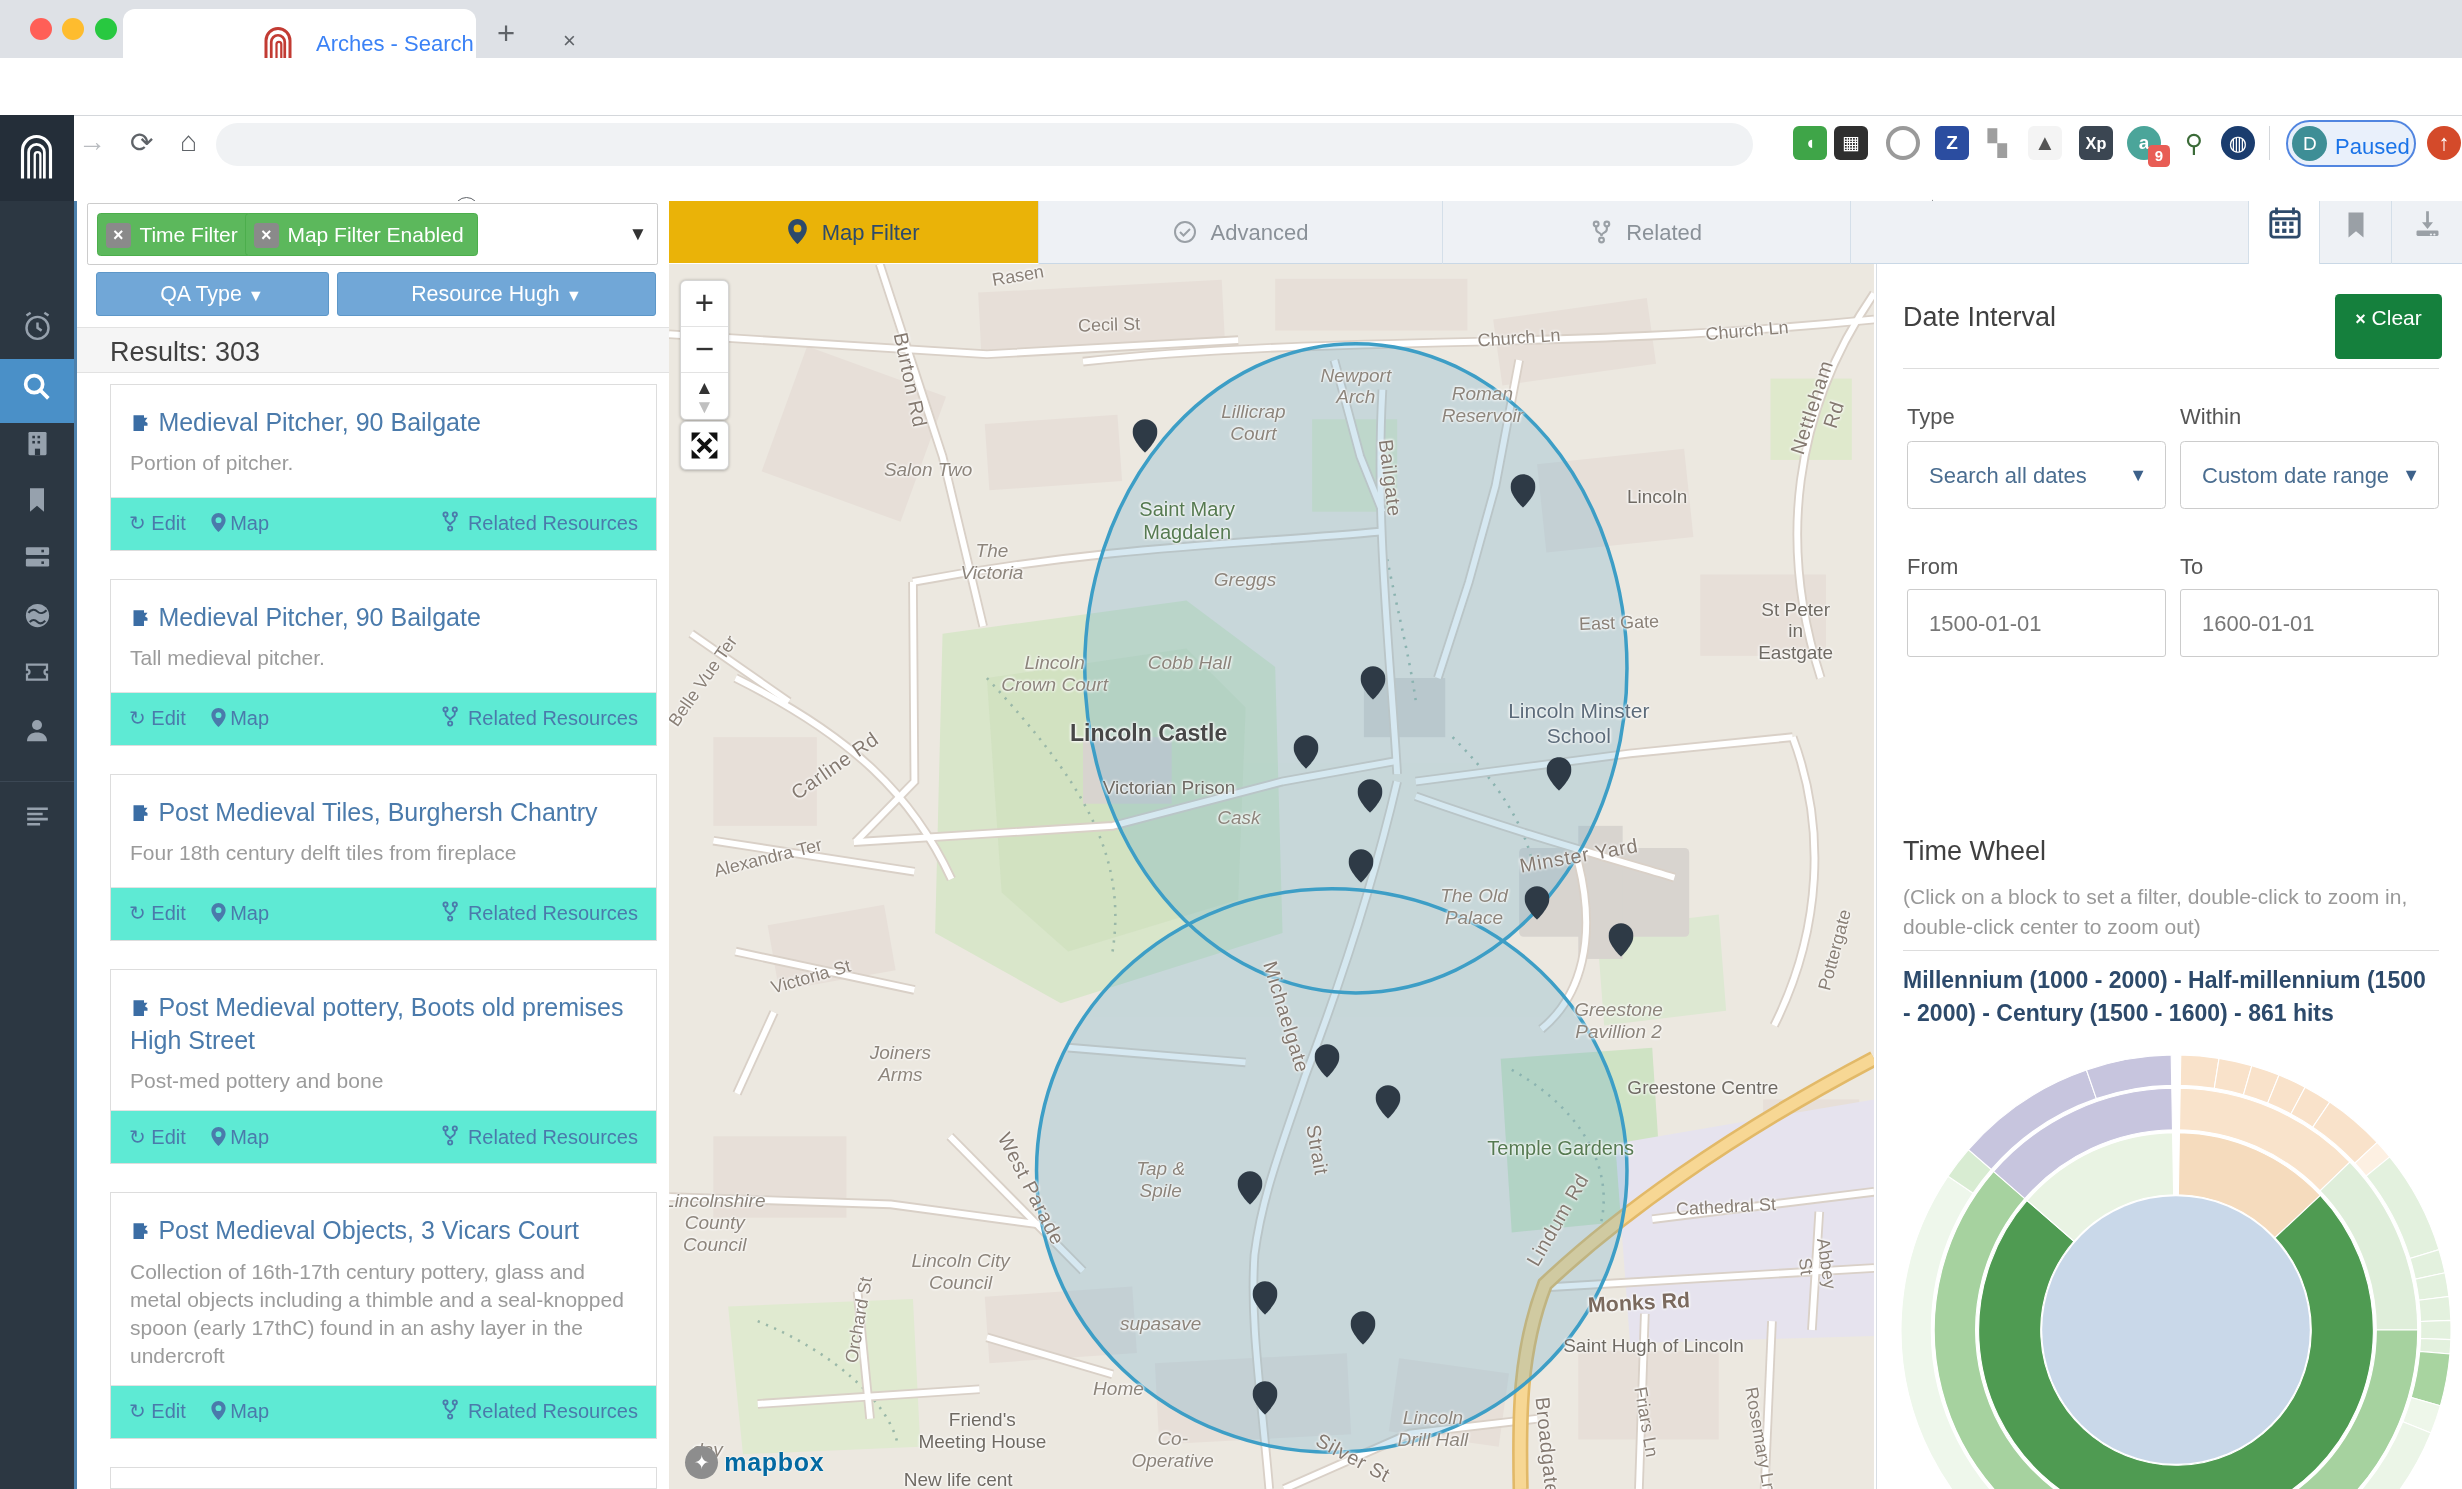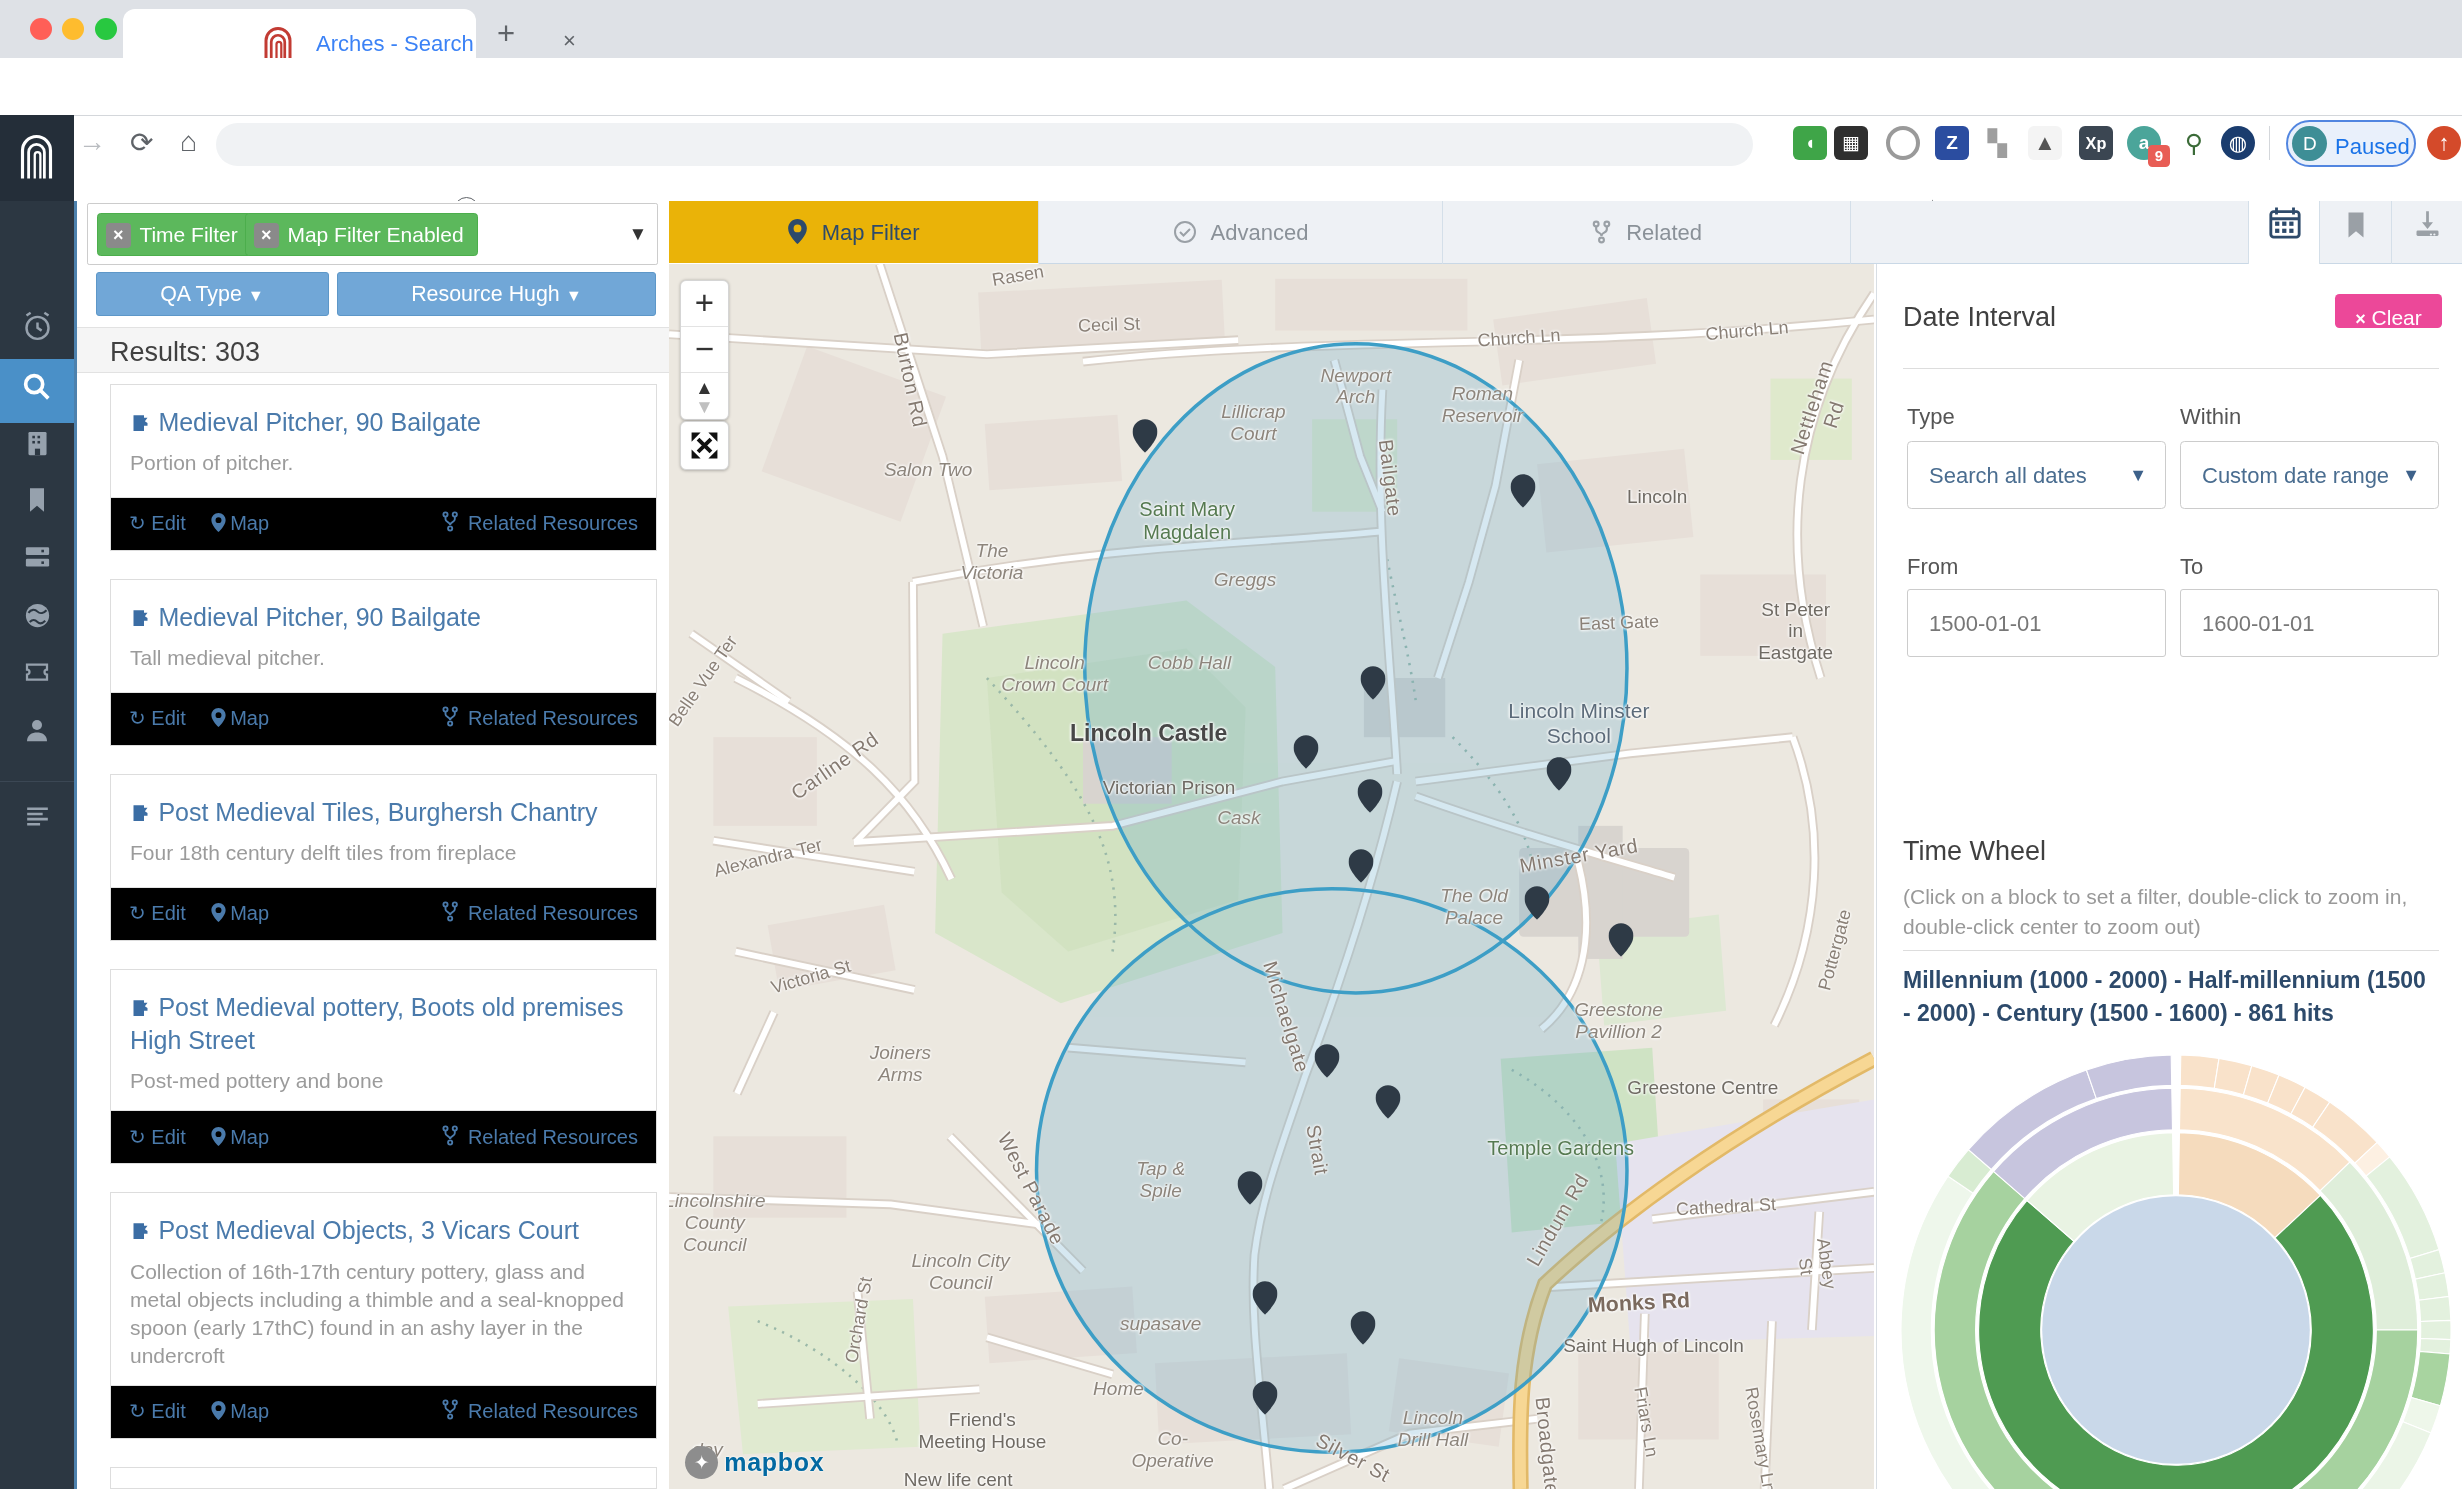--- a/index.html
+++ b/index.html
@@ -49,21 +49,21 @@
   #chip-caret { left:540px; top:19px; font-size:19px; color:#333; }
   .bluebtn { top:71px; height:44px; background:#71a7d7; border:0.7px solid #5d97c8; border-radius:3px; color:#fff; font-size:21.4px; text-align:center; line-height:43px; }
   #results-hdr { left:0; top:126px; width:592px; height:46px; background:#f5f5f5; border-top:0.7px solid #e2e2e2; border-bottom:0.7px solid #e2e2e2; }
   #results-count { left:33px; top:9px; font-size:27px; color:#404040; }
   #cards { left:33px; top:183px; width:547px; }
   .card { position:relative; width:547px; background:#fff; border:0.7px solid #ddd; margin-bottom:28px; }
   .card-body { padding:21px 19px 15px 19px; min-height:112px; }
   .card-title { color:#4a7aab; font-size:25px; line-height:33px; }
   .card-title svg { vertical-align:-3px; margin-right:7.4px; }
   .card-desc { color:#9b9b9b; font-size:21px; margin-top:10.4px; line-height:28px; }
-  .card-foot { background:#000000; border-top:0.7px solid #e3e3e3; height:53px; font-size:20px; color:#4a7aab; position:relative; }
+  .card-foot { background:#5eead4; border-top:0.7px solid #e3e3e3; height:53px; font-size:20px; color:#4a7aab; position:relative; }
   .cf-left { position:absolute; left:18px; top:13.3px; }
   .cf-right { position:absolute; right:18px; top:13.3px; }
   .cf-link { margin-right:25px; cursor:pointer; }
   .cf-link svg { vertical-align:-2.2px; margin-right:4.4px; }
 
   
   #tabsrow { left:669px; top:201px; width:1793px; height:63px; background:#eef1f5; border-bottom:0.7px solid #c9d8e6; }
   .ftab { top:0; height:63px; border-right:0.7px solid #d4dfe9; color:#8a9198; font-size:22px; text-align:center; line-height:63px; }
   .ftab svg { vertical-align:-4.4px; margin-right:9px; }
   .ftab.active { background:#eab308; color:#2d4a6b; border-bottom:0.7px solid #fff; }
@@ -89,21 +89,21 @@
   #mc-compass { font-size:19px; line-height:19px; padding-top:4.4px; }
   #fullscr { left:11px; top:157px; width:49px; height:49px; background:#fff; border:0.7px solid #d5d5d5; border-radius:6px; box-shadow:0 0.7px 3px rgba(0,0,0,.25); text-align:center; }
   #fullscr svg { margin-top:8.1px; }
   #attrib { left:16.3px; top:1182px; height:33px; color:#8d8d8d; }
   #attrib-circle { width:33px; height:33px; border-radius:50%; background:#8d8d8d; color:#fff; display:inline-block; text-align:center; line-height:33px; font-size:19px; vertical-align:middle; }
   #attrib-word { font-size:25px; font-weight:bold; letter-spacing:0.7px; vertical-align:middle; margin-left:6px; color:#0369a1; text-shadow:0 0 2.2px #fff,0 0 2.2px #fff; }
 
   
   #rightpanel { left:1876px; top:264px; width:586px; height:1225px; background:#fff; border-left:0.7px solid #d8dee4; }
   #di-title { left:26px; top:38px; font-size:27px; color:#404040; }
-  #clear-btn { left:458px; top:30px; width:107px; height:34px; background:#ec4899; border-radius:4.4px; color:#fff; font-size:21px; text-align:center; line-height:47px; }
+  #clear-btn { left:458px; top:30px; width:107px; height:65px; background:#15803d; border-radius:4.4px; color:#fff; font-size:21px; text-align:center; line-height:47px; }
   .rp-hr { left:26px; width:536px; height:0.7px; background:#ddd; }
   .rp-label { font-size:22px; color:#555; }
   .rp-select { height:68px; border:0.7px solid #ccc; border-radius:4.4px; background:#fff; color:#4a6d90; font-size:22px; line-height:67px; padding-left:21px; position:absolute; }
   .rp-select .caret { position:absolute; right:18px; top:0; color:#3d618a; font-size:18px; }
   .rp-input { height:68px; border:0.7px solid #ccc; border-radius:3px; background:#fff; color:#777; font-size:22px; line-height:67px; padding-left:21px; position:absolute; }
   #tw-title { left:26px; top:572px; font-size:27px; color:#404040; }
   #tw-hint { left:26px; top:618px; width:518px; font-size:21px; color:#999; line-height:30px; }
   #tw-crumb { left:26px; top:700px; width:525px; font-size:23px; font-weight:bold; color:#2d4a6b; line-height:33px; }
   #wheel { left:24px; top:791px; }
 </style>

